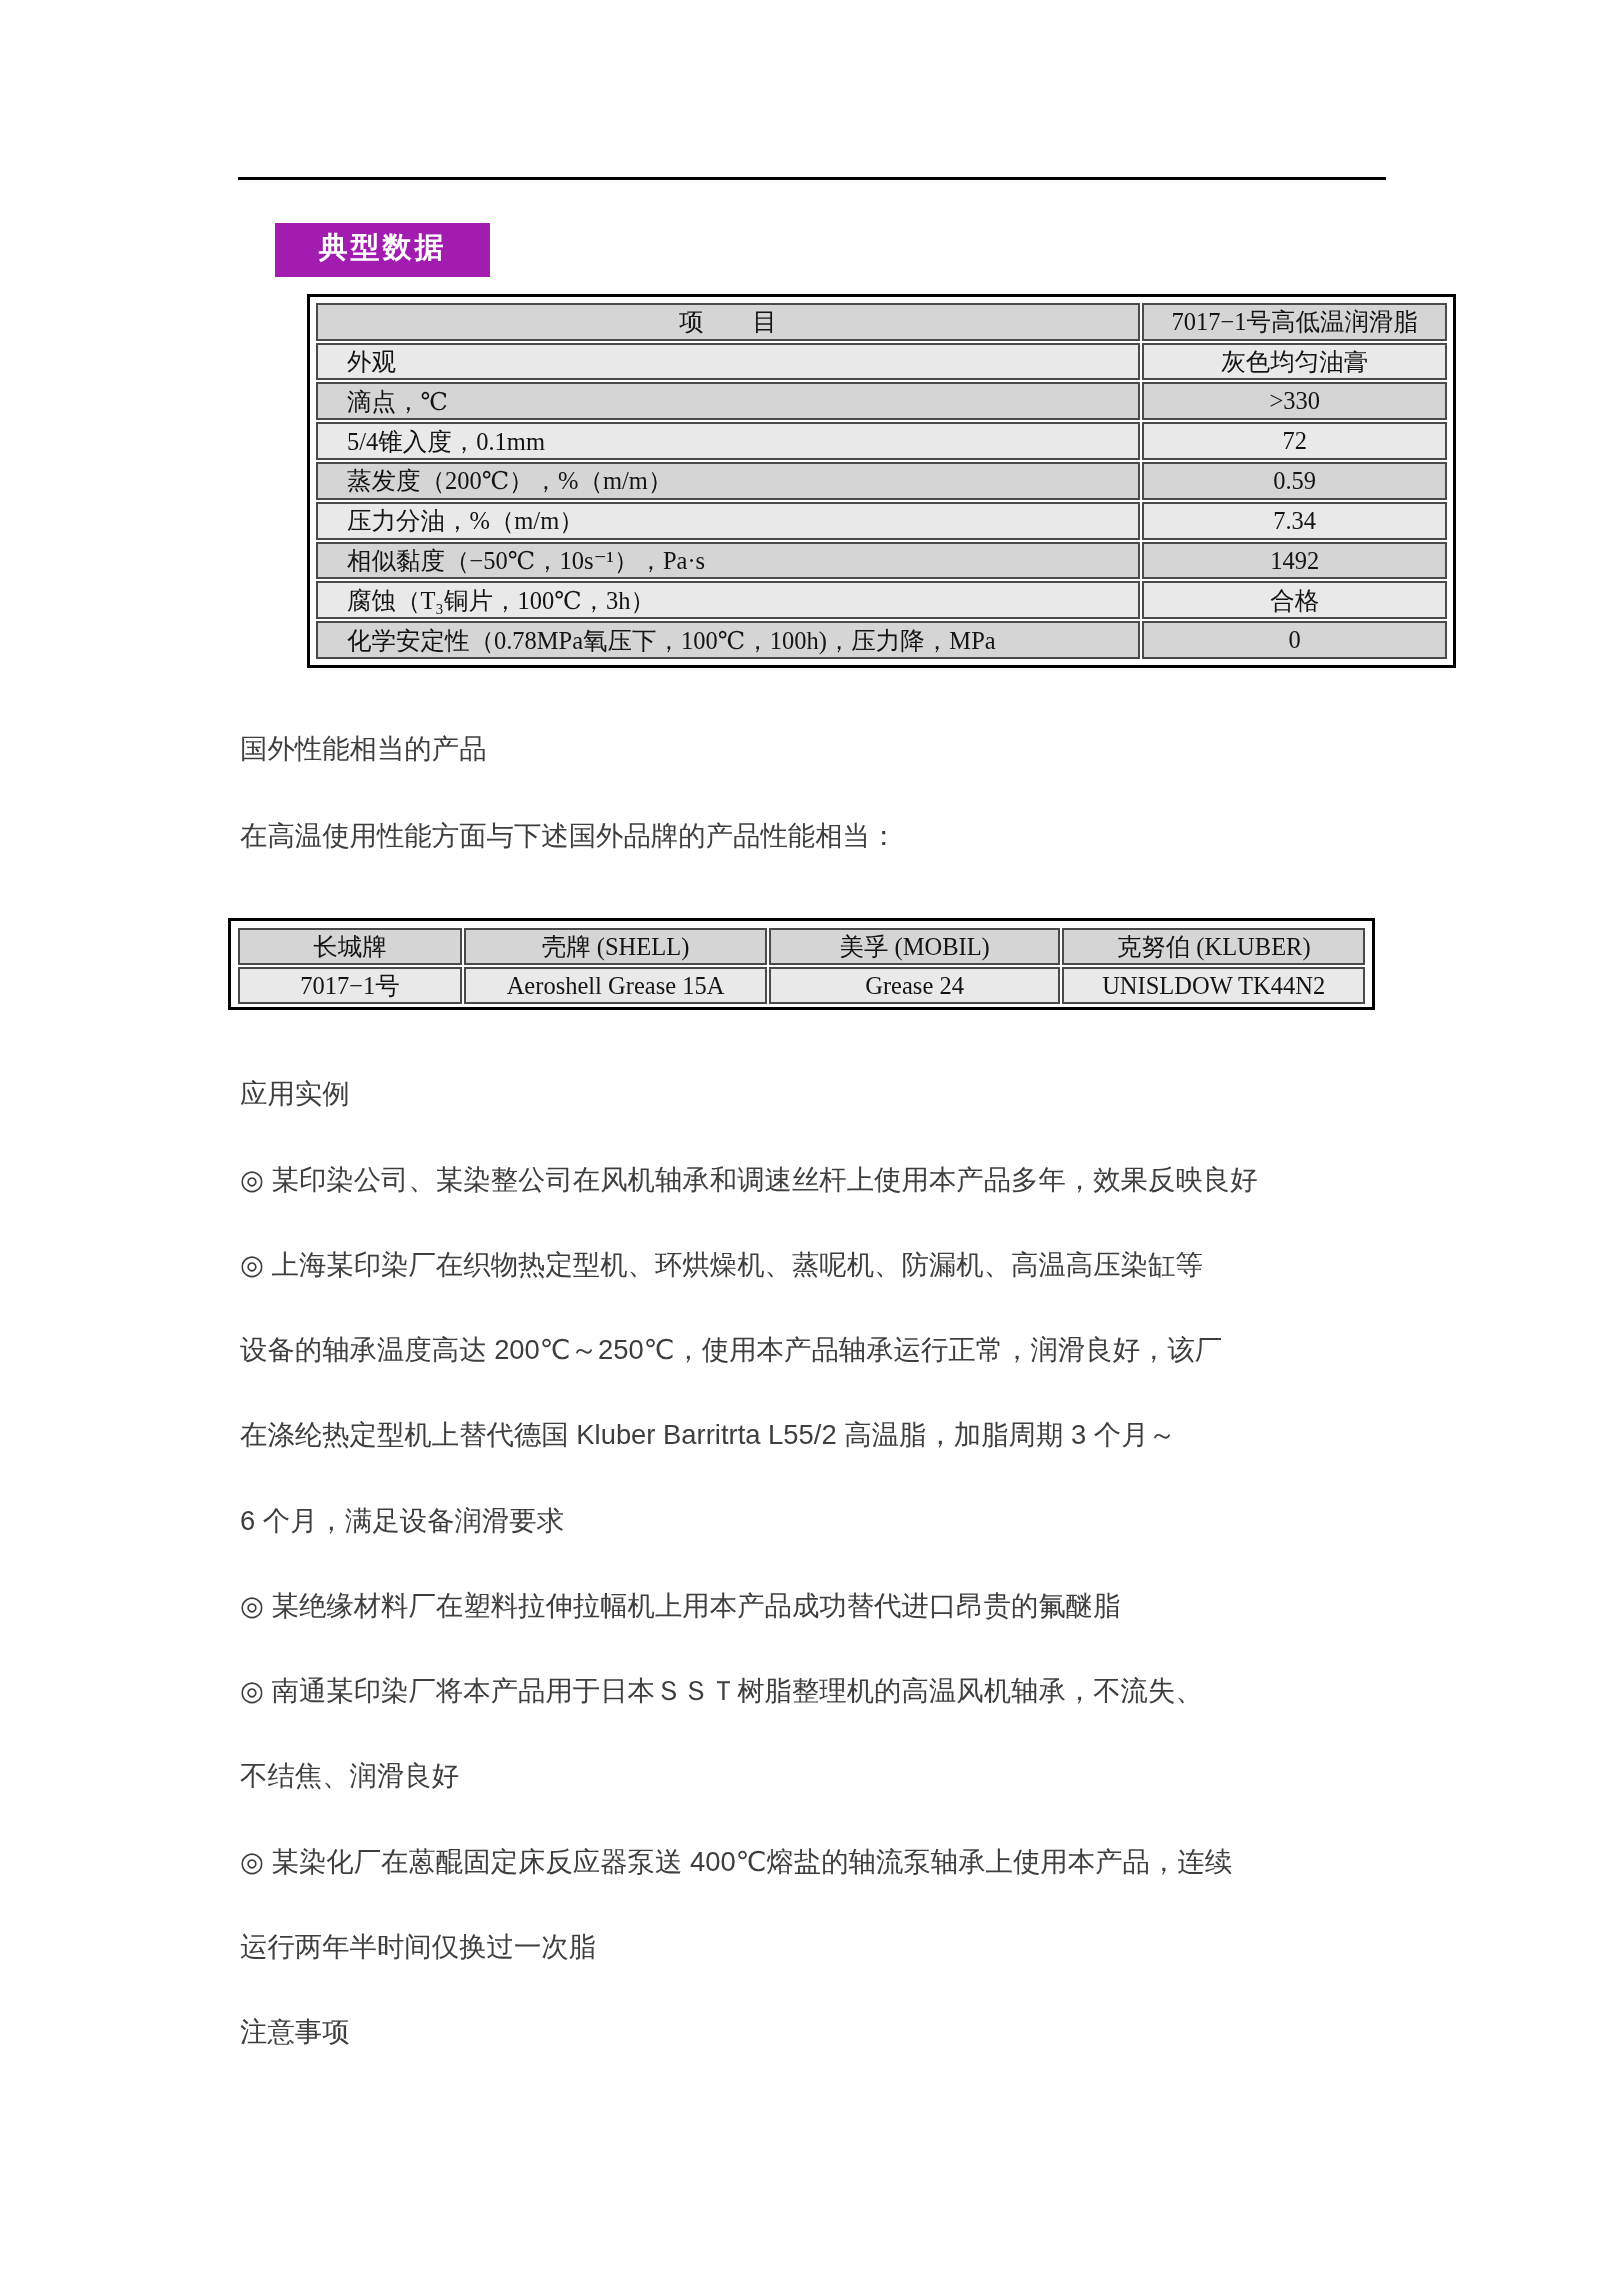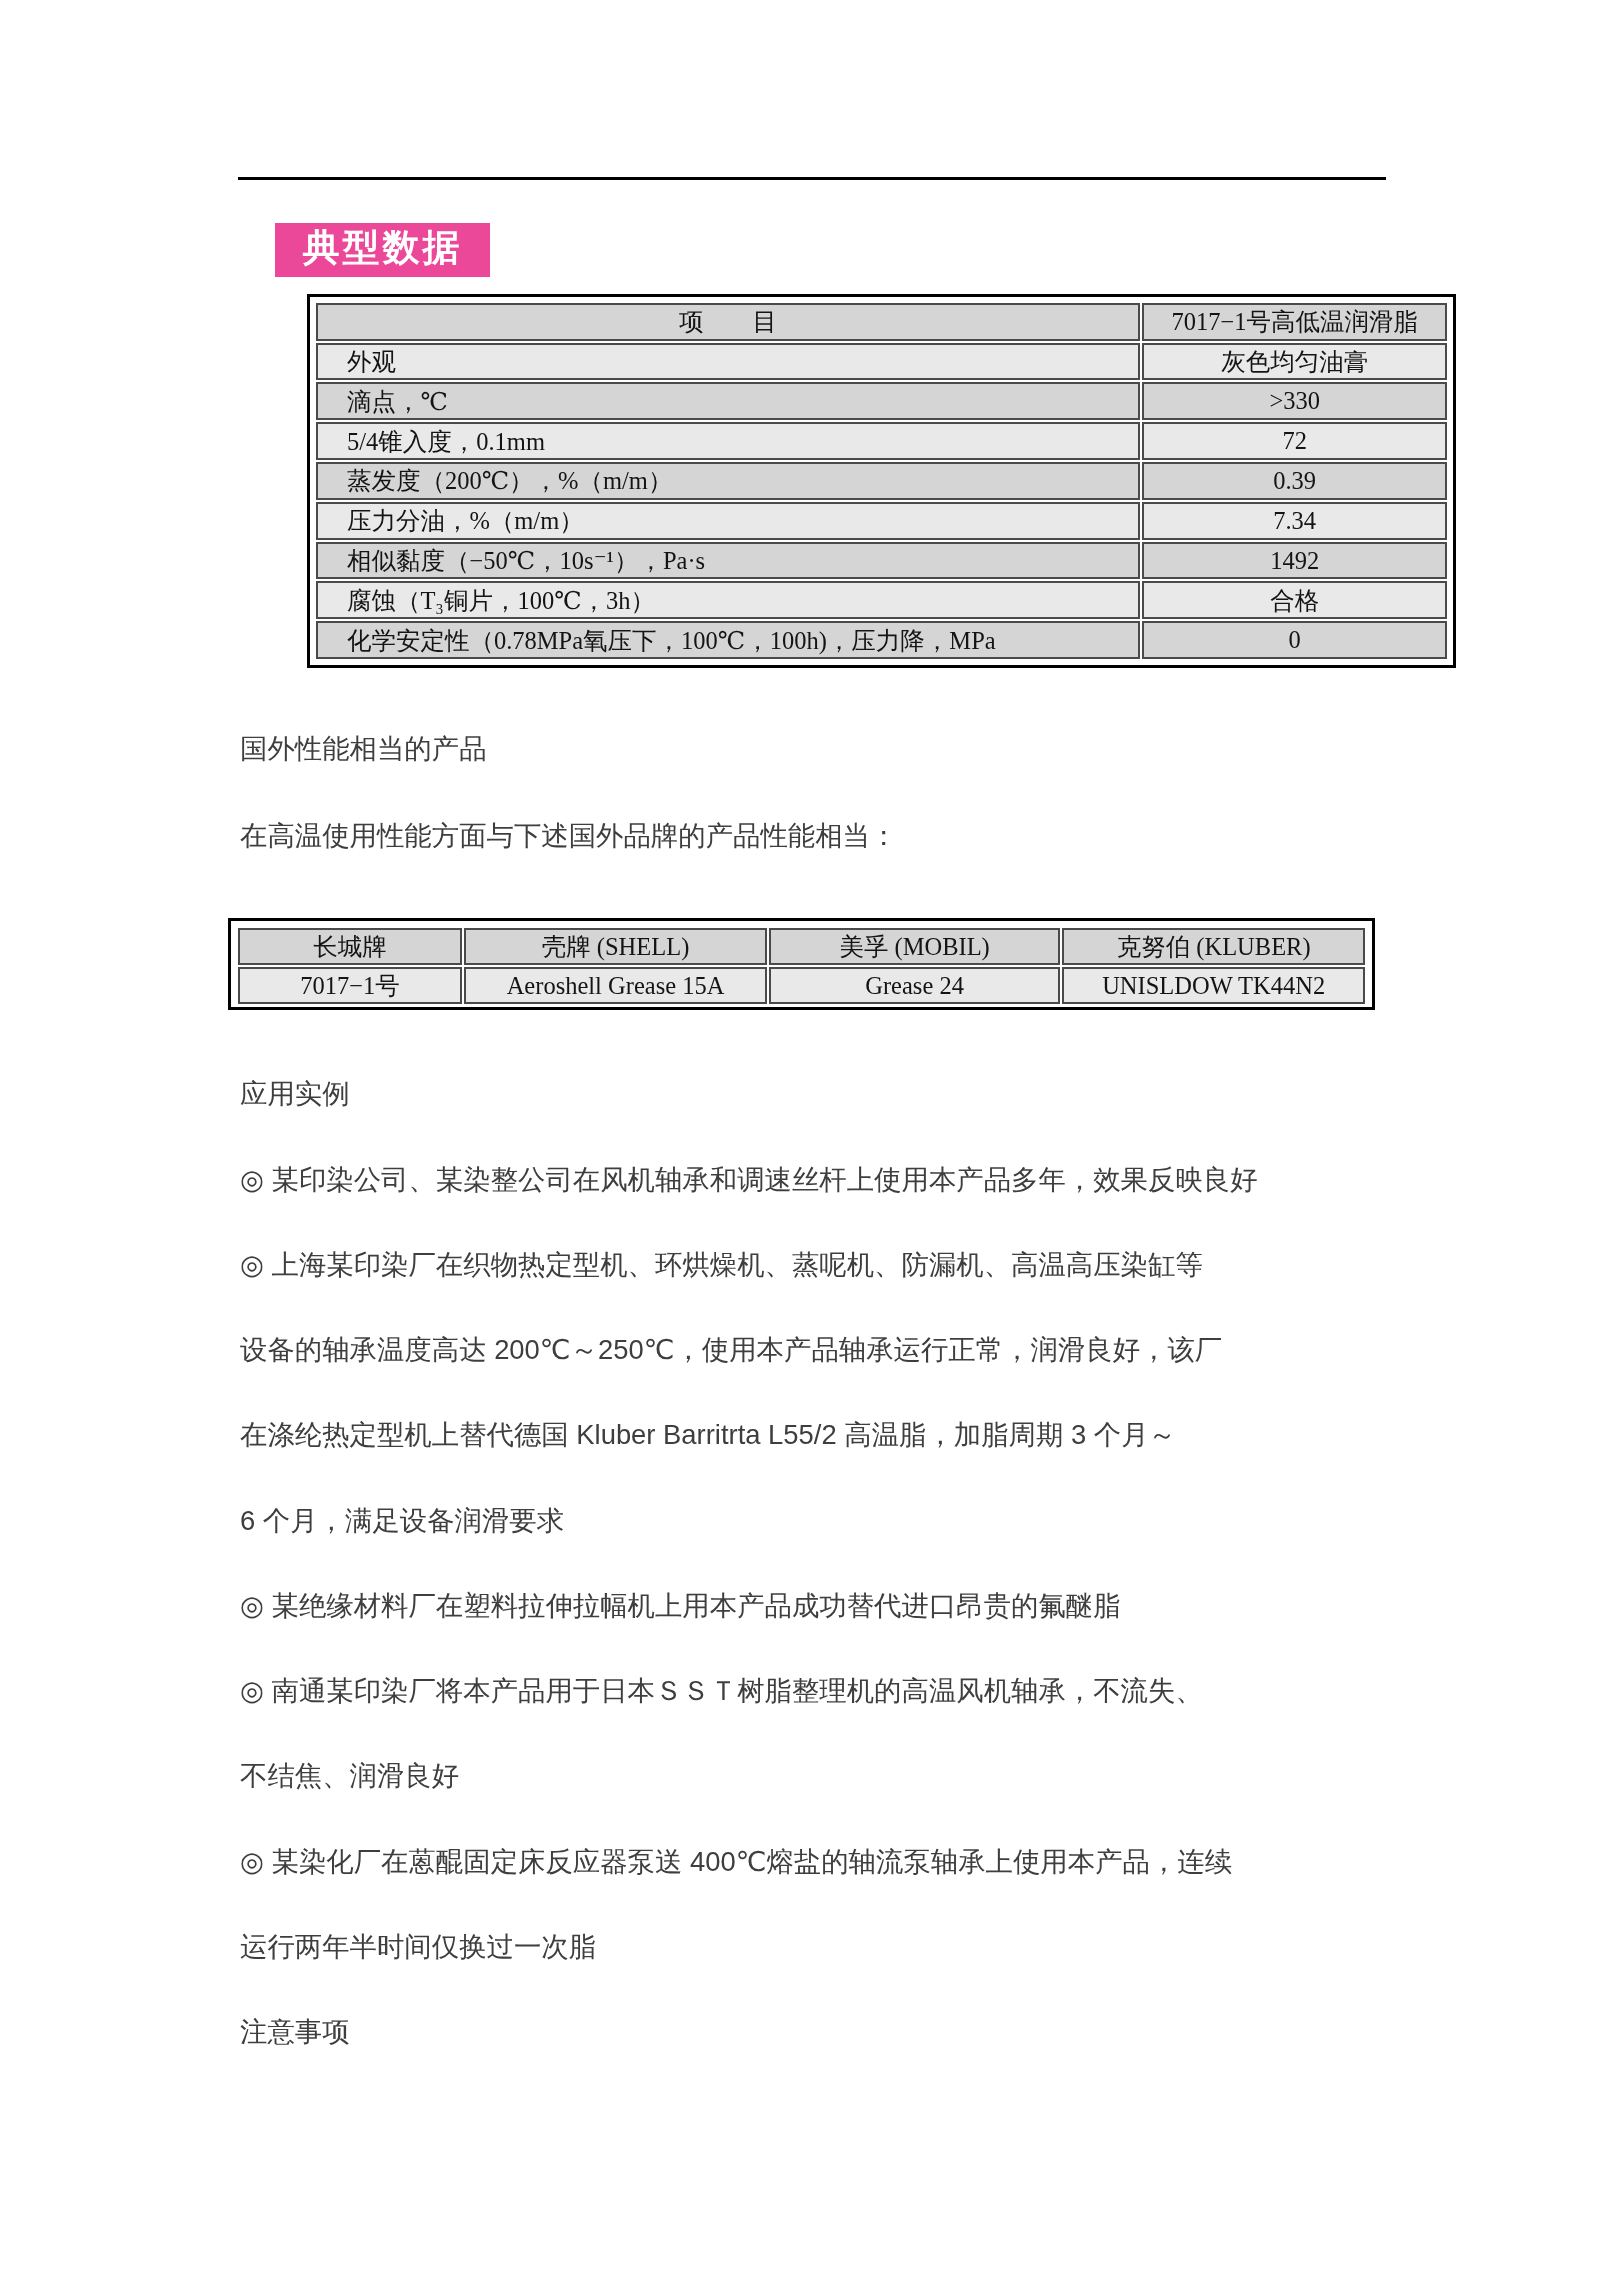--- a/index.html
+++ b/index.html
@@ -14,23 +14,23 @@
 
   
   .top-rule {
     left: 238px; top: 177px; width: 1148px; height: 2.9px;
     background: #000000;
   }
 
   
   .badge {
     left: 275px; top: 223px; width: 215px; height: 54px;
-    background: #ec4899;
+    background: #a21caf;
     color: #ffffff;
-    font-size: 37px; font-weight: bold;
+    font-size: 29px; font-weight: bold;
     text-align: center; line-height: 49px;
     letter-spacing: 2.9px;
   }
 
   
   .frame {
     border: 3.9px solid #000000;
     background: #ffffff;
     box-sizing: border-box;
   }
@@ -102,21 +102,21 @@
     <tr>
       <td class="item">滴点，℃</td>
       <td class="value">&gt;330</td>
     </tr>
     <tr>
       <td class="item">5/4锥入度，0.1mm</td>
       <td class="value">72</td>
     </tr>
     <tr>
       <td class="item">蒸发度（200℃），%（m/m）</td>
-      <td class="value">0.39</td>
+      <td class="value">0.59</td>
     </tr>
     <tr>
       <td class="item">压力分油，%（m/m）</td>
       <td class="value">7.34</td>
     </tr>
     <tr>
       <td class="item">相似黏度（−50℃，10s⁻¹），Pa·s</td>
       <td class="value">1492</td>
     </tr>
     <tr>

